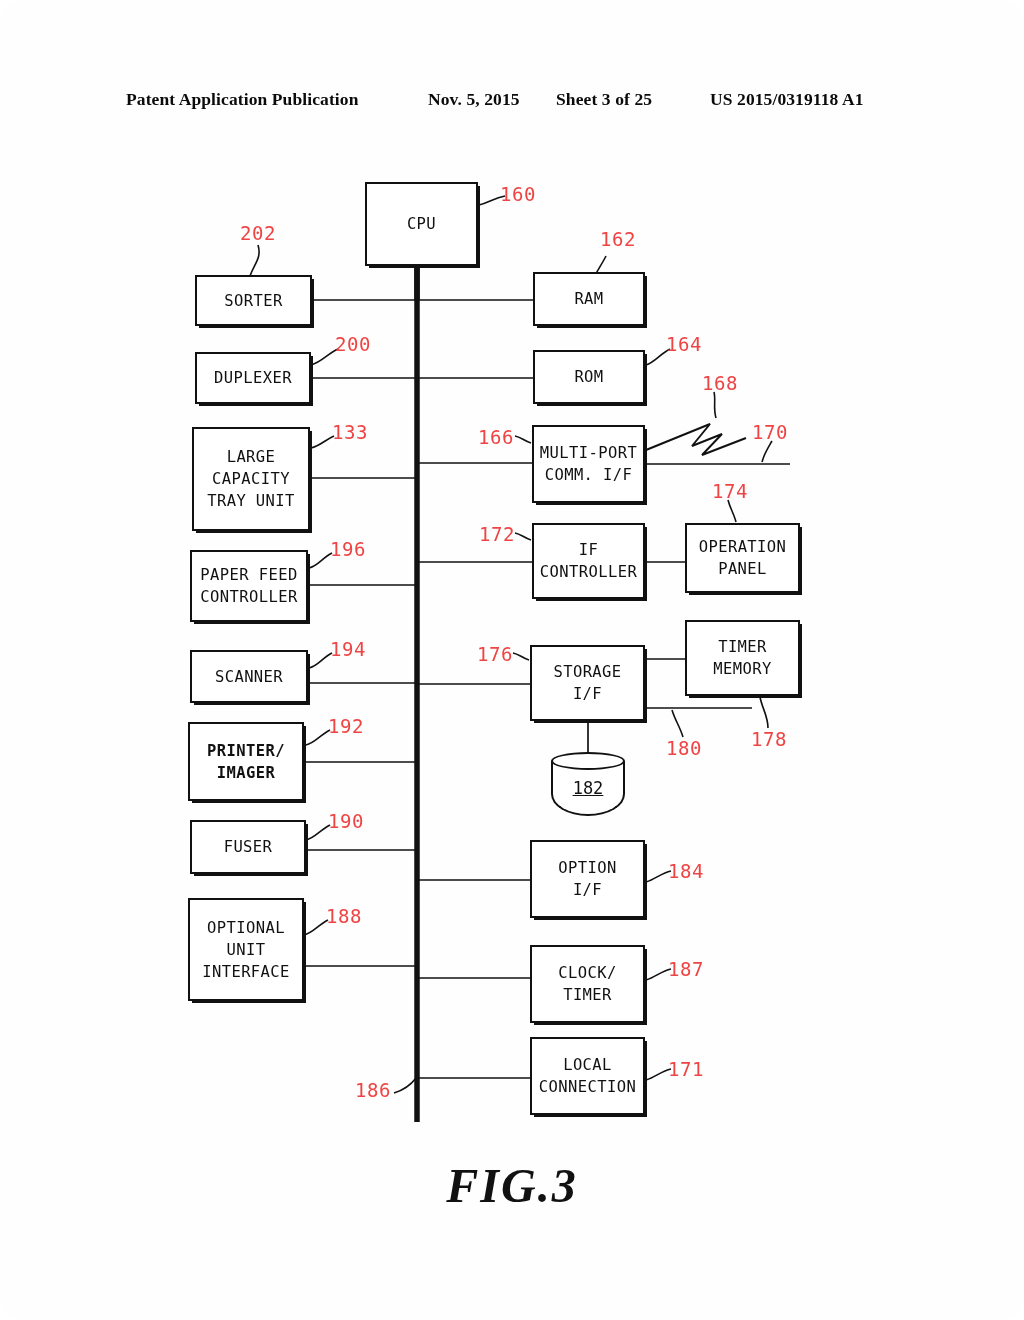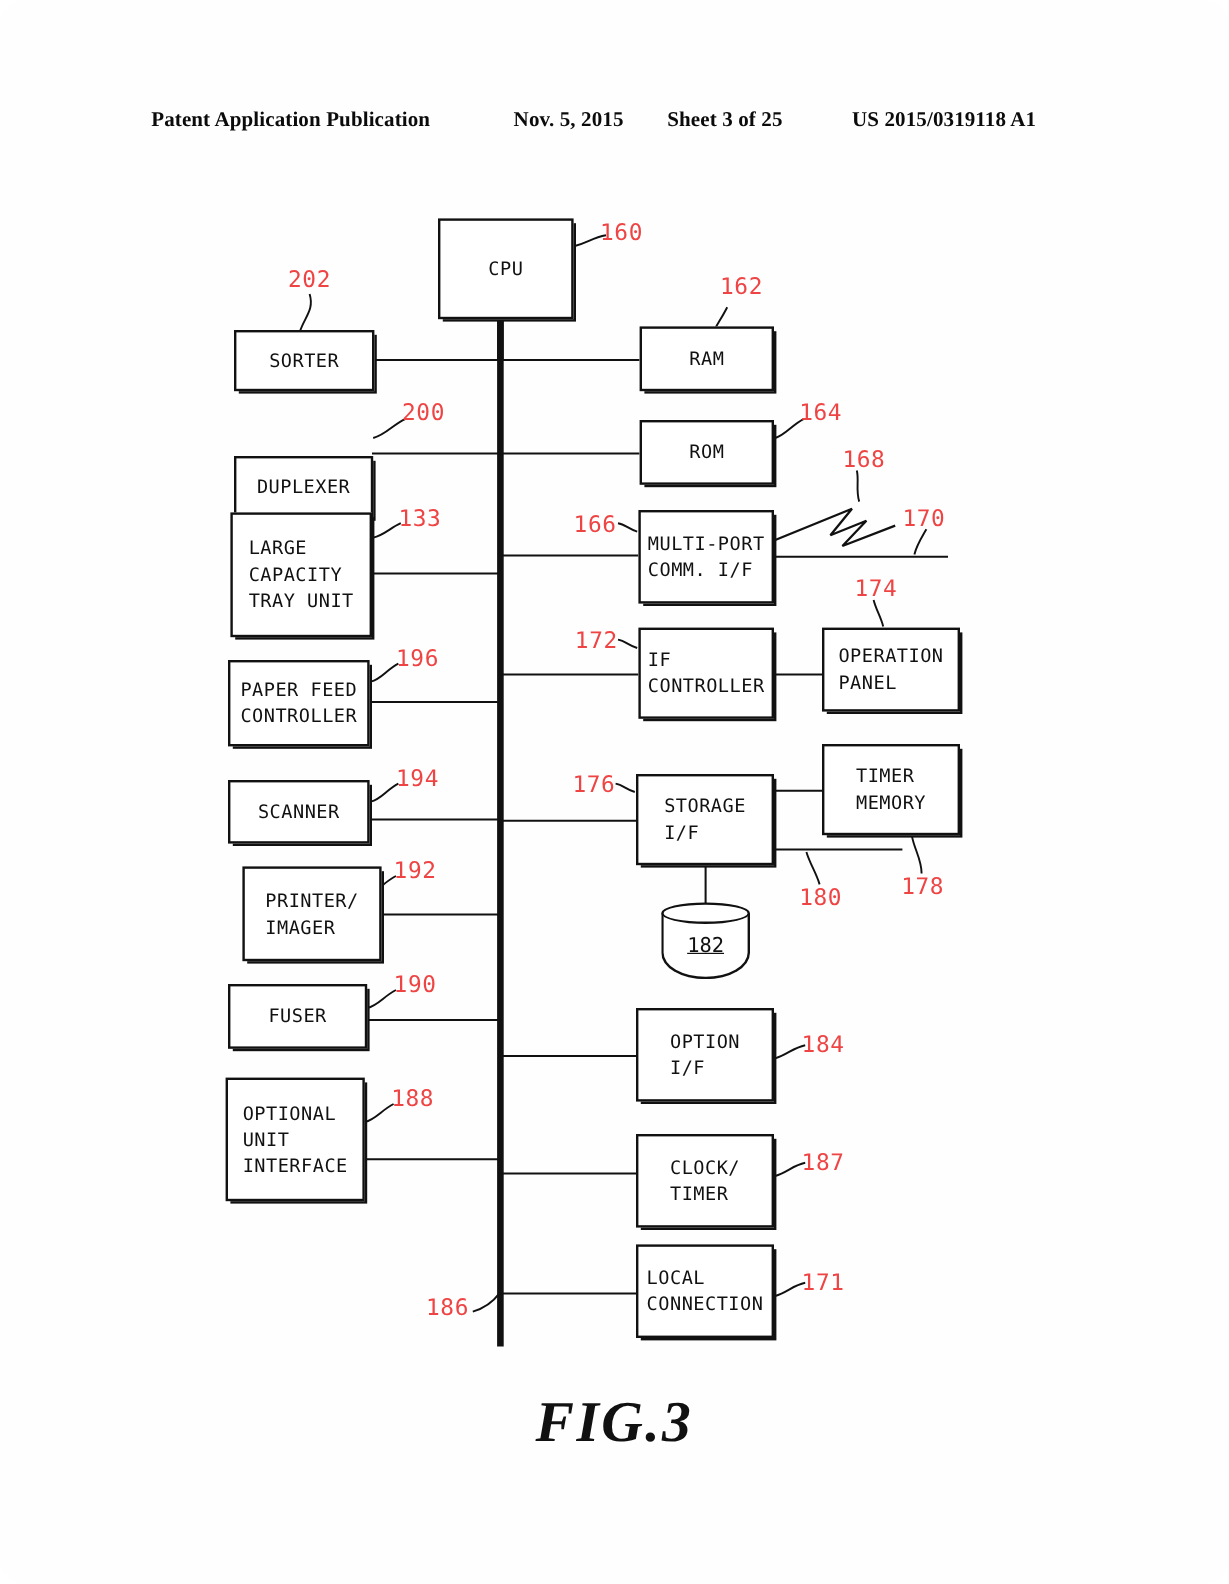--- a/index.html
+++ b/index.html
@@ -65,21 +65,21 @@
     border: 2.2px solid #111;
     background: #ffffff;
     display: flex;
     flex-direction: column;
     align-items: center;
     justify-content: center;
     font-family: "DejaVu Sans Mono", monospace;
     font-size: 15.5px;
     line-height: 1.42;
     color: #111;
-    text-align: left;
+    text-align: center;
     letter-spacing: 0.4px;
     box-shadow: 3px 3px 0 -1px #111;
     white-space: pre-line;
     z-index: 3;
   }
 
   
   .ref {
     position: absolute;
     font-family: "DejaVu Sans Mono", monospace;
@@ -239,32 +239,32 @@
         <path d="M 646 980 C 656 977 661 971 671 969" stroke-width="1.6"></path>
 
         <path d="M 646 1080 C 656 1077 661 1071 671 1069" stroke-width="1.6"></path>
       </g>
     </svg>
 
     <div class="nbox" style="left:365px; top:182px; width:113px; height:84px;">CPU</div>
 
     <div class="nbox" style="left:195px; top:275px; width:117px; height:51px;">SORTER</div>
 
-    <div class="nbox" style="left:195px; top:352px; width:116px; height:52px;margin-top:28px;">DUPLEXER</div>
+    <div class="nbox" style="left:195px; top:352px; width:116px; height:52px;">DUPLEXER</div>
 
     <div class="nbox" style="left:192px; top:427px; width:118px; height:104px;">LARGE
 CAPACITY
 TRAY UNIT</div>
 
     <div class="nbox" style="left:190px; top:550px; width:118px; height:72px;">PAPER FEED
 CONTROLLER</div>
 
     <div class="nbox" style="left:190px; top:650px; width:118px; height:53px;">SCANNER</div>
 
-    <div class="nbox" style="left:202px; top:722px; width:116px; height:79px;">PRINTER/
+    <div class="nbox" style="left:188px; top:722px; width:116px; height:79px;font-weight:bold;">PRINTER/
 IMAGER</div>
 
     <div class="nbox" style="left:190px; top:820px; width:116px; height:54px;">FUSER</div>
 
     <div class="nbox" style="left:188px; top:898px; width:116px; height:103px;">OPTIONAL
 UNIT
 INTERFACE</div>
 
     <div class="nbox" style="left:533px; top:272px; width:112px; height:54px;">RAM</div>
 

